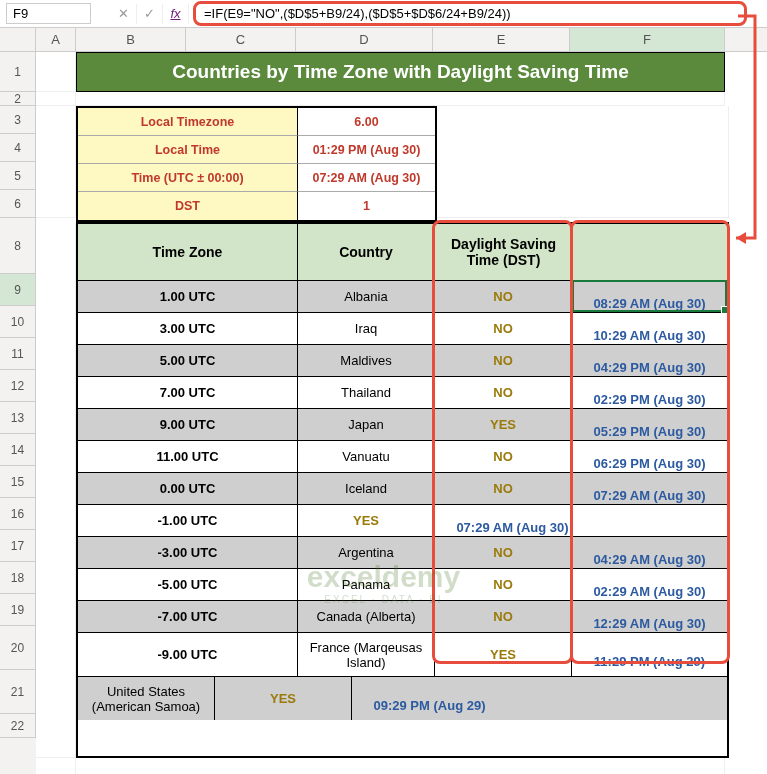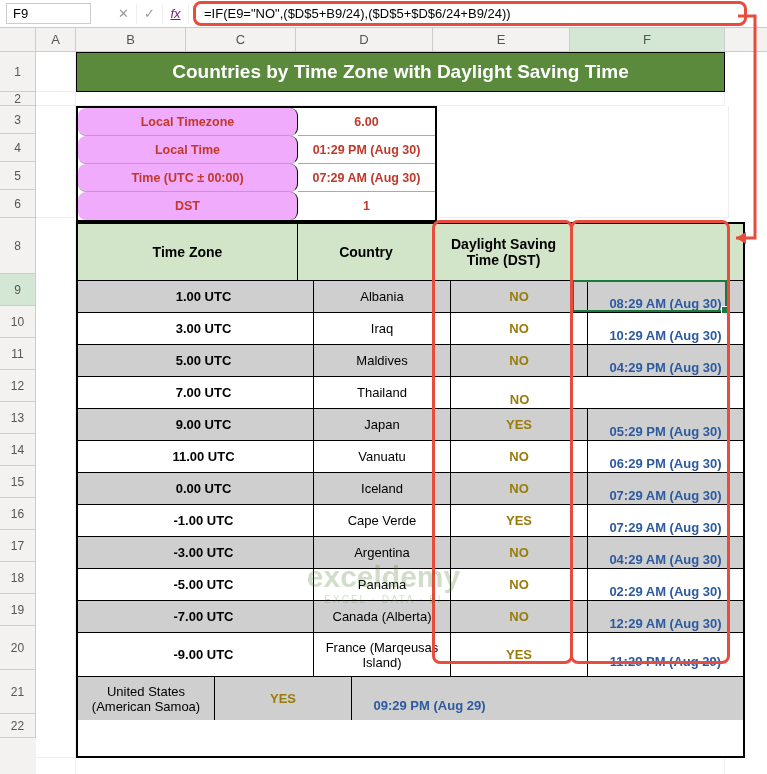--- a/index.html
+++ b/index.html
@@ -31,40 +31,40 @@
 .grid { position: relative; }
 .cell-row { display: flex; }
 .cell { border-right: 1px solid #eee; border-bottom: 1px solid #eee; display: flex; align-items: center; justify-content: center; font-size: 13px; text-align: center; padding: 0 4px; }
 
 
 .title-bar { background: #5b8a3c; color: #fff; font-weight: bold; font-size: 19px; height: 40px; display: flex; align-items: center; justify-content: center; border: 1px solid #000; }
 
 
 .info-tbl { border: 2px solid #000; }
 .info-tbl .irow { display: flex; height: 28px; }
-.info-tbl .ilabel { width: 220px; background: #f0abfc; color: #c0392b; font-weight: bold; font-size: 12.5px; display: flex; align-items: center; justify-content: center; border-right: 1px solid #000; border-bottom: 1px solid #aaa; border-radius: 8px; }
+.info-tbl .ilabel { width: 220px; background: #fef9c3; color: #c0392b; font-weight: bold; font-size: 12.5px; display: flex; align-items: center; justify-content: center; border-right: 1px solid #000; border-bottom: 1px solid #aaa; }
 .info-tbl .ival { width: 137px; background: #fff; color: #c0392b; font-weight: bold; font-size: 12.5px; display: flex; align-items: center; justify-content: center; border-bottom: 1px solid #aaa; }
 .info-tbl .irow:last-child .ilabel,
 .info-tbl .irow:last-child .ival { border-bottom: none; }
 
 
 .data-tbl { border: 2px solid #000; }
 .data-tbl .hdr { display: flex; height: 56px; background: #d2e5c8; font-weight: bold; font-size: 14px; }
 .data-tbl .hdr .hcell { display: flex; align-items: center; justify-content: center; border-right: 1px solid #000; text-align: center; padding: 0 4px; }
 .data-tbl .hdr .hcell:last-child { border-right: none; }
 .hc-tz { width: 220px; }
 .hc-country { width: 137px; }
 .hc-dst { width: 137px; }
 .hc-time { width: 155px; }
 .data-tbl .drow { display: flex; height: 32px; border-top: 1px solid #000; }
 .data-tbl .drow.tall { height: 44px; }
 .data-tbl .drow.odd { background: #cfcfcf; }
 .data-tbl .dcell { display: flex; align-items: center; justify-content: center; border-right: 1px solid #000; font-size: 13px; text-align: center; padding: 0 4px; }
 .data-tbl .dcell:last-child { border-right: none; margin-top: 13px; }
-.dc-tz { width: 220px; font-weight: bold; margin-left: 16px; }
+.dc-tz { width: 220px; font-weight: bold; }
 .dc-country { width: 137px; }
 .dc-dst { width: 137px; font-weight: bold; color: #9a7b0a; }
 .dc-time { width: 155px; font-weight: bold; color: #2c5aa0; }
 
 
 .red-box { position: absolute; border: 3px solid #e74c3c; border-radius: 8px; pointer-events: none; }
 .arrow-line { position: absolute; pointer-events: none; }
 
 
 .active-cell-outline { position: absolute; border: 2px solid #1a7a3e; pointer-events: none; }
@@ -184,20 +184,21 @@
             <div class="drow odd">
               <div class="dcell dc-tz">5.00 UTC</div>
               <div class="dcell dc-country">Maldives</div>
               <div class="dcell dc-dst">NO</div>
               <div class="dcell dc-time">04:29 PM (Aug 30)</div>
             </div>
             <div class="drow">
               <div class="dcell dc-tz">7.00 UTC</div>
               <div class="dcell dc-country">Thailand</div>
               <div class="dcell dc-dst">NO</div>
+              <div class="dcell dc-time">02:29 PM (Aug 30)</div>
             </div>
             <div class="drow odd">
               <div class="dcell dc-tz">9.00 UTC</div>
               <div class="dcell dc-country">Japan</div>
               <div class="dcell dc-dst">YES</div>
               <div class="dcell dc-time">05:29 PM (Aug 30)</div>
             </div>
             <div class="drow">
               <div class="dcell dc-tz">11.00 UTC</div>
               <div class="dcell dc-country">Vanuatu</div>
@@ -205,21 +206,20 @@
               <div class="dcell dc-time">06:29 PM (Aug 30)</div>
             </div>
             <div class="drow odd">
               <div class="dcell dc-tz">0.00 UTC</div>
               <div class="dcell dc-country">Iceland</div>
               <div class="dcell dc-dst">NO</div>
               <div class="dcell dc-time">07:29 AM (Aug 30)</div>
             </div>
             <div class="drow">
               <div class="dcell dc-tz">-1.00 UTC</div>
-              <div class="dcell dc-country">Cape Verde</div>
               <div class="dcell dc-dst">YES</div>
               <div class="dcell dc-time">07:29 AM (Aug 30)</div>
             </div>
             <div class="drow odd">
               <div class="dcell dc-tz">-3.00 UTC</div>
               <div class="dcell dc-country">Argentina</div>
               <div class="dcell dc-dst">NO</div>
               <div class="dcell dc-time">04:29 AM (Aug 30)</div>
             </div>
             <div class="drow">

